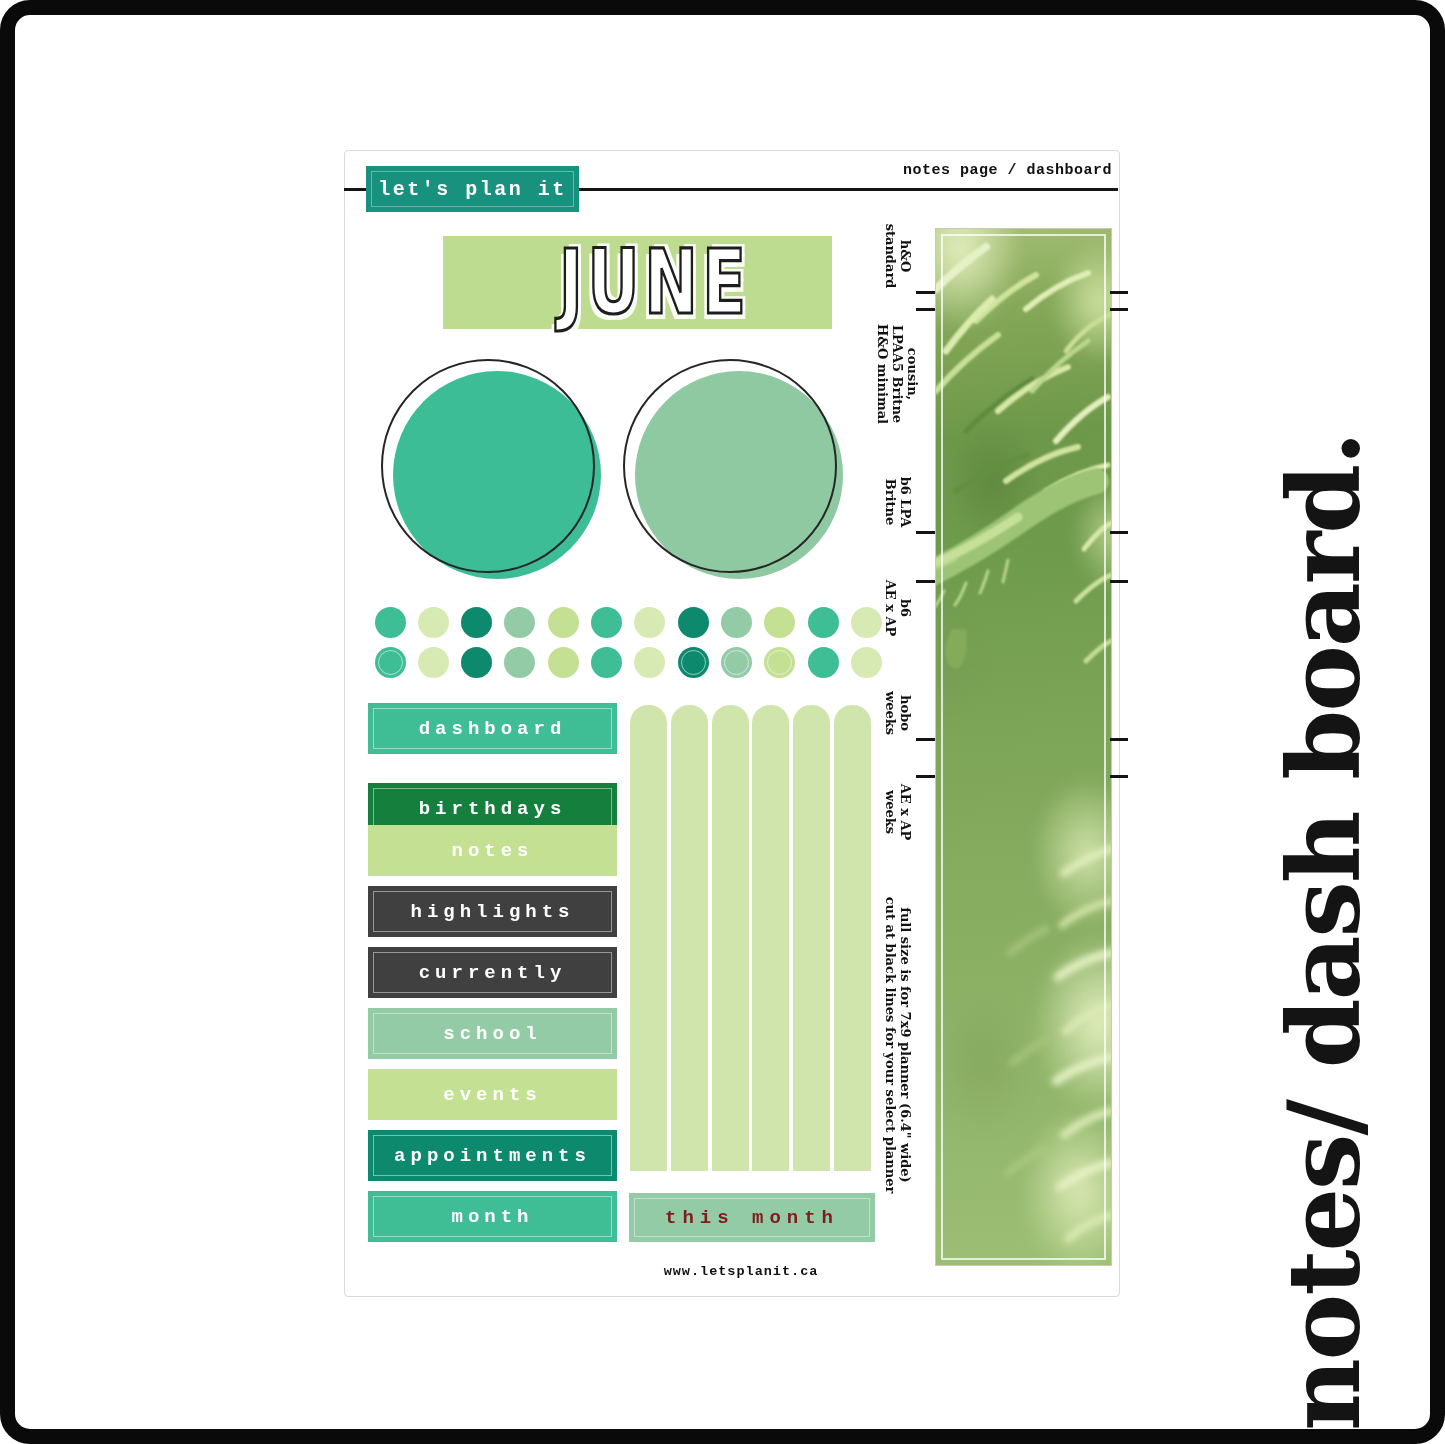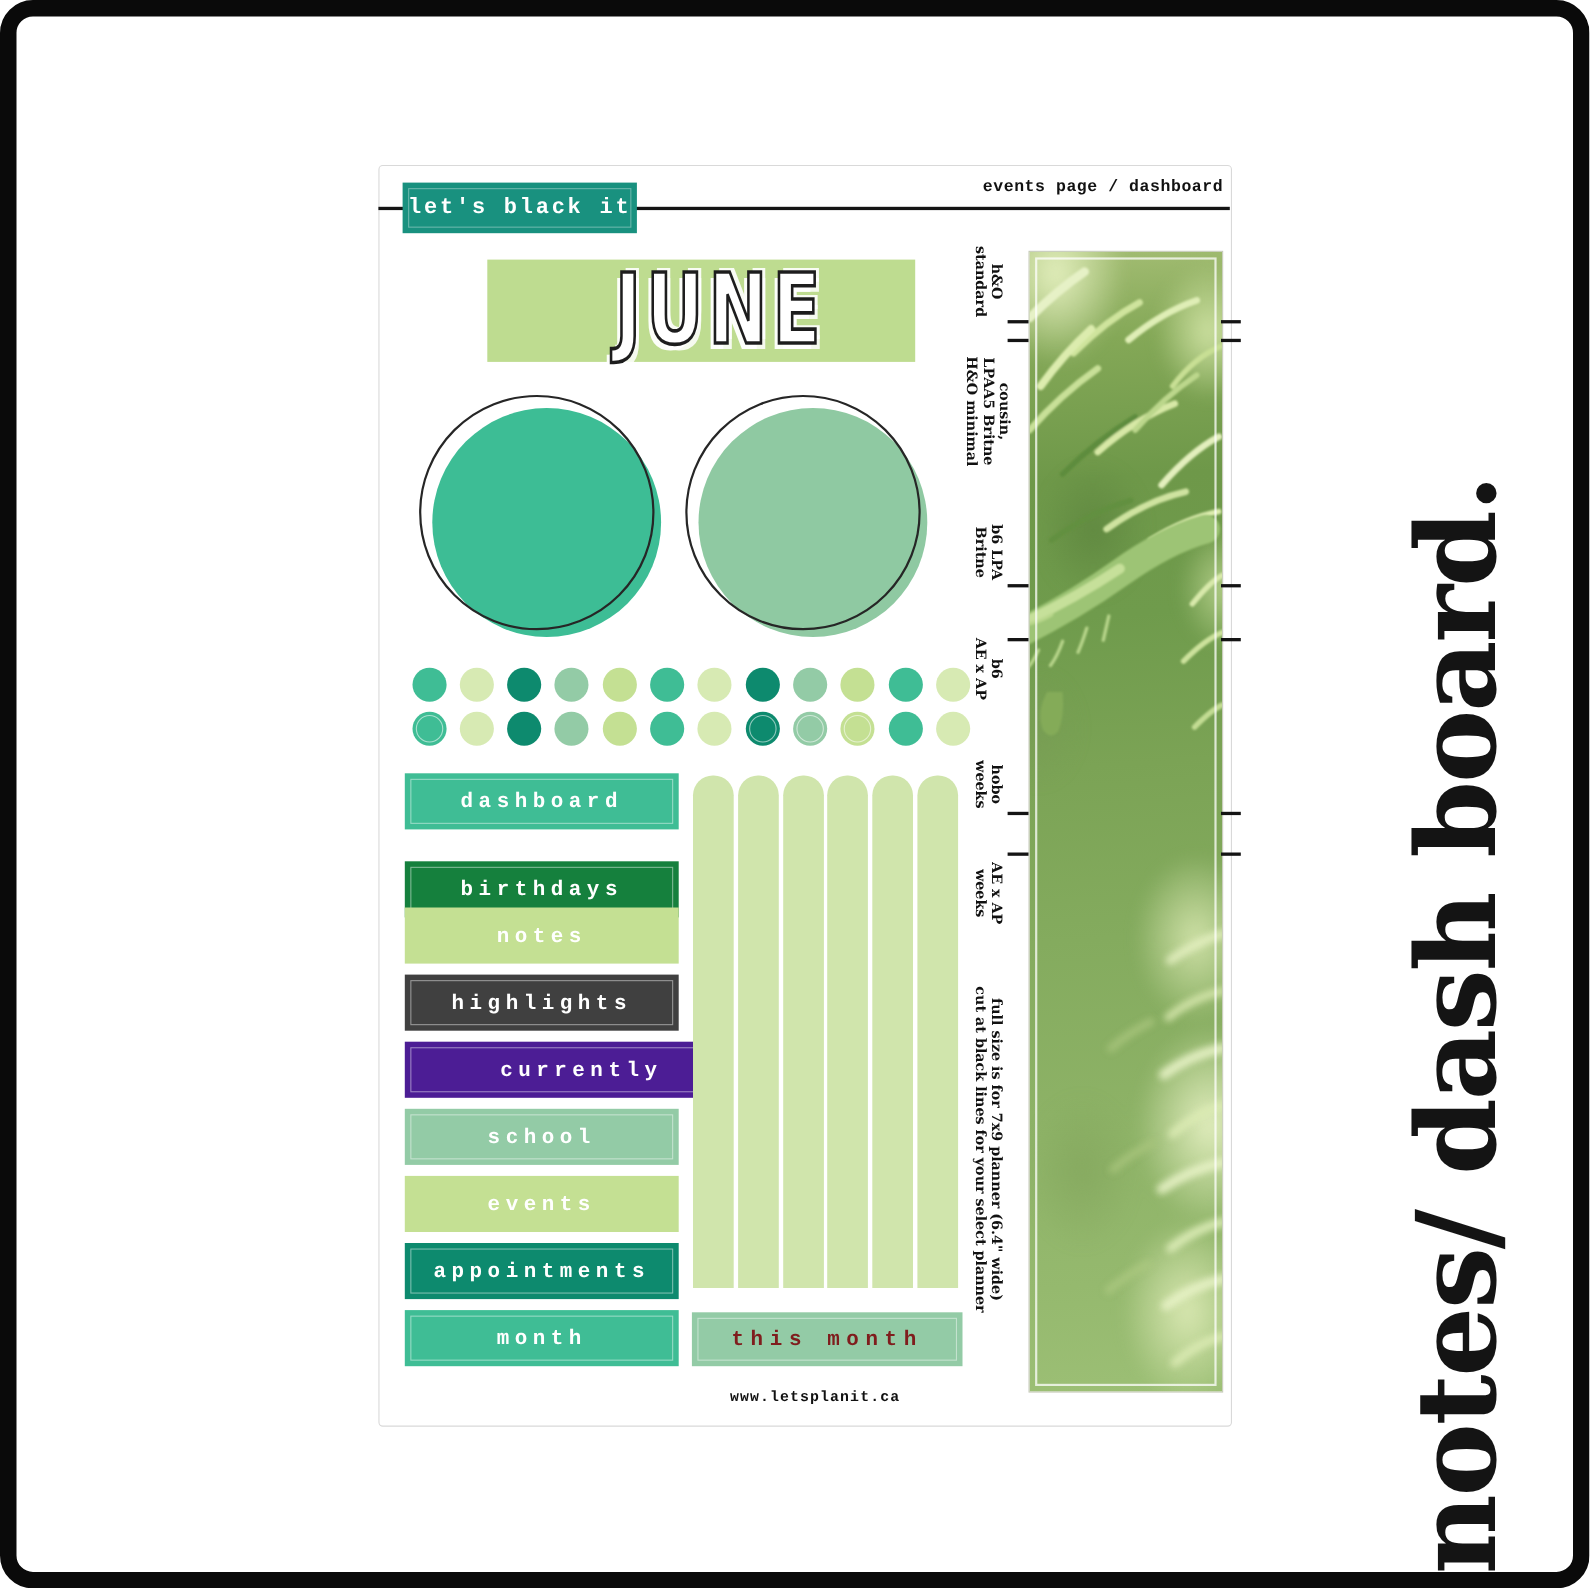--- a/index.html
+++ b/index.html
@@ -107,24 +107,24 @@
 </head>
 <body>
 
 <div class="frame"></div>
 
 <div class="sheet"></div>
 
 <div class="header-line"></div>
 
 <div class="brand-box" style="background: rgb(25, 145, 127);">
-  <span>let's black it</span>
-</div>
-
-<div class="header-right">events page / dashboard</div>
+  <span>let's plan it</span>
+</div>
+
+<div class="header-right">notes page / dashboard</div>
 
 <div class="june-box" style="background: rgb(190, 220, 144); padding-left: 34px;">
   <span class="june-text">JUNE</span>
 </div>
 
 <div class="circle sticker-c" style="left:375px;top:353px;"></div>
 <div class="circle fill-c" id="fill-left" style="left: 393px; top: 371px; background: rgb(61, 189, 149);"></div>
 <div class="circle outline-c" style="left:381px;top:359px;"></div>
 
 <div class="circle sticker-c" style="left:617px;top:353px;"></div>
@@ -171,21 +171,21 @@
   </div>
 <div class="cat-label has-inner" style="top: 783px; background: #15803d;">
     <span>birthdays</span>
   </div>
 <div class="cat-label" style="top: 825px; background: rgb(196, 224, 147);">
     <span>notes</span>
   </div>
 <div class="cat-label has-inner" style="top: 886px; background: #404040;">
     <span>highlights</span>
   </div>
-<div class="cat-label has-inner" style="top: 947px; background: #4c1d95; padding-left: 36px;">
+<div class="cat-label has-inner" style="top: 947px; background: #404040;">
     <span>currently</span>
   </div>
 <div class="cat-label has-inner" style="top: 1008px; background: rgb(147, 203, 166); text-align: right;">
     <span>school</span>
   </div>
 <div class="cat-label" style="top: 1069px; background: rgb(196, 224, 147);">
     <span>events</span>
   </div>
 <div class="cat-label has-inner" style="top: 1130px; background: rgb(13, 138, 110);">
     <span>appointments</span>

